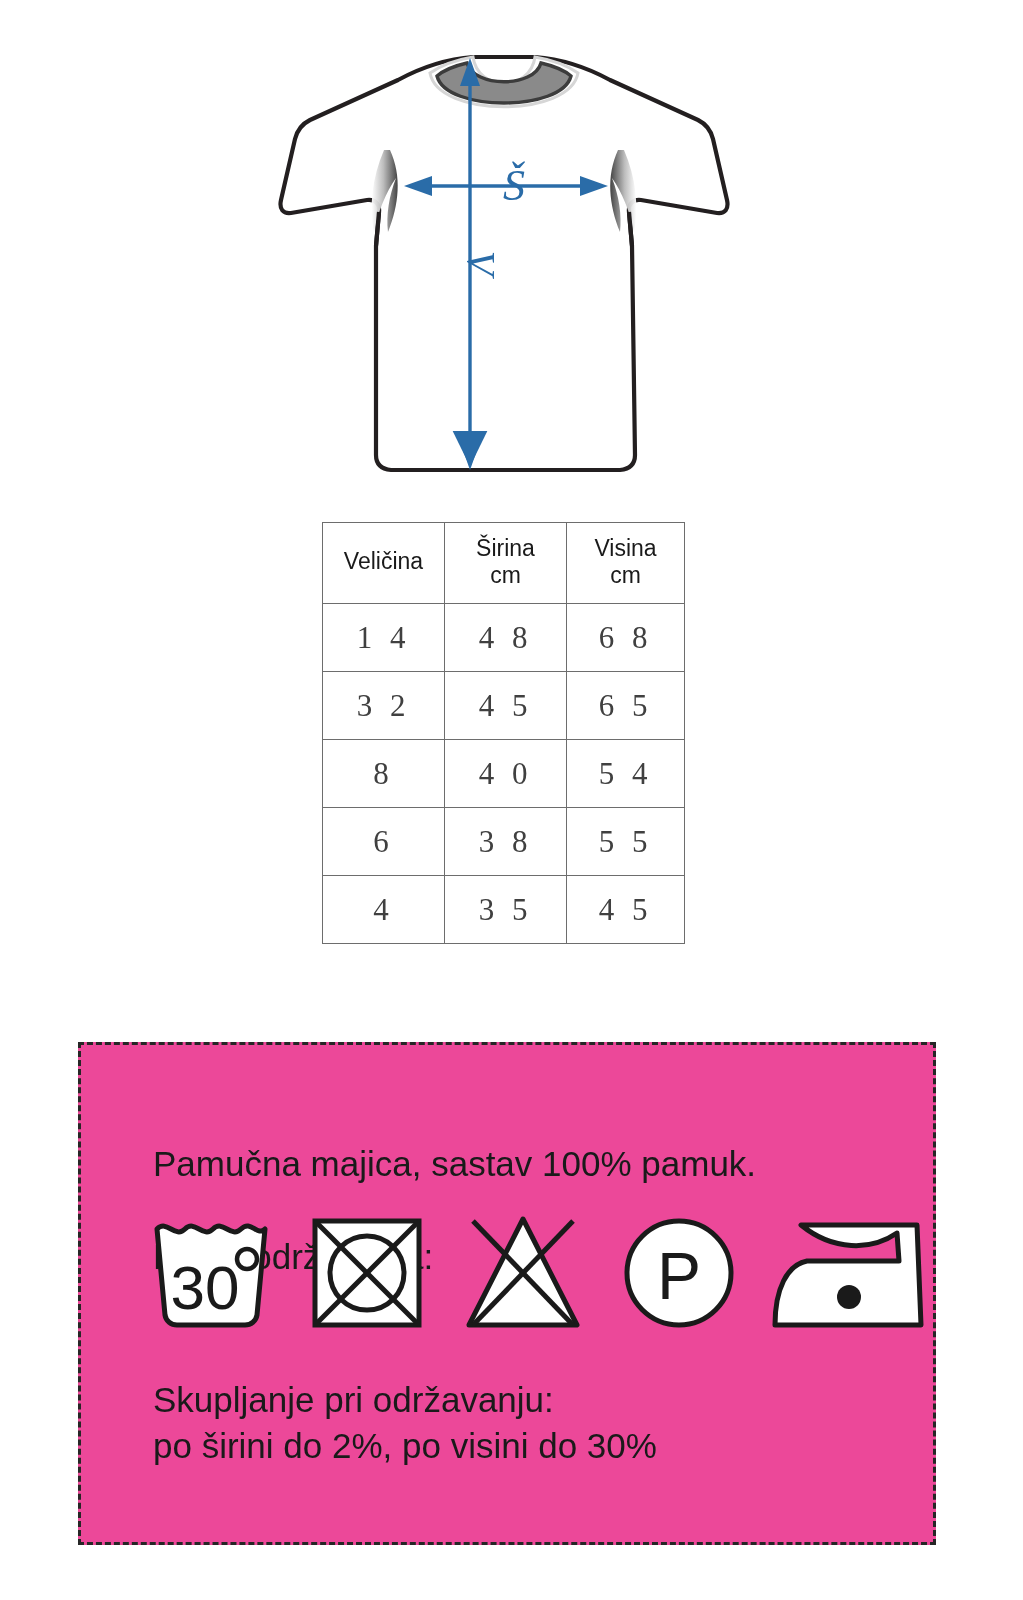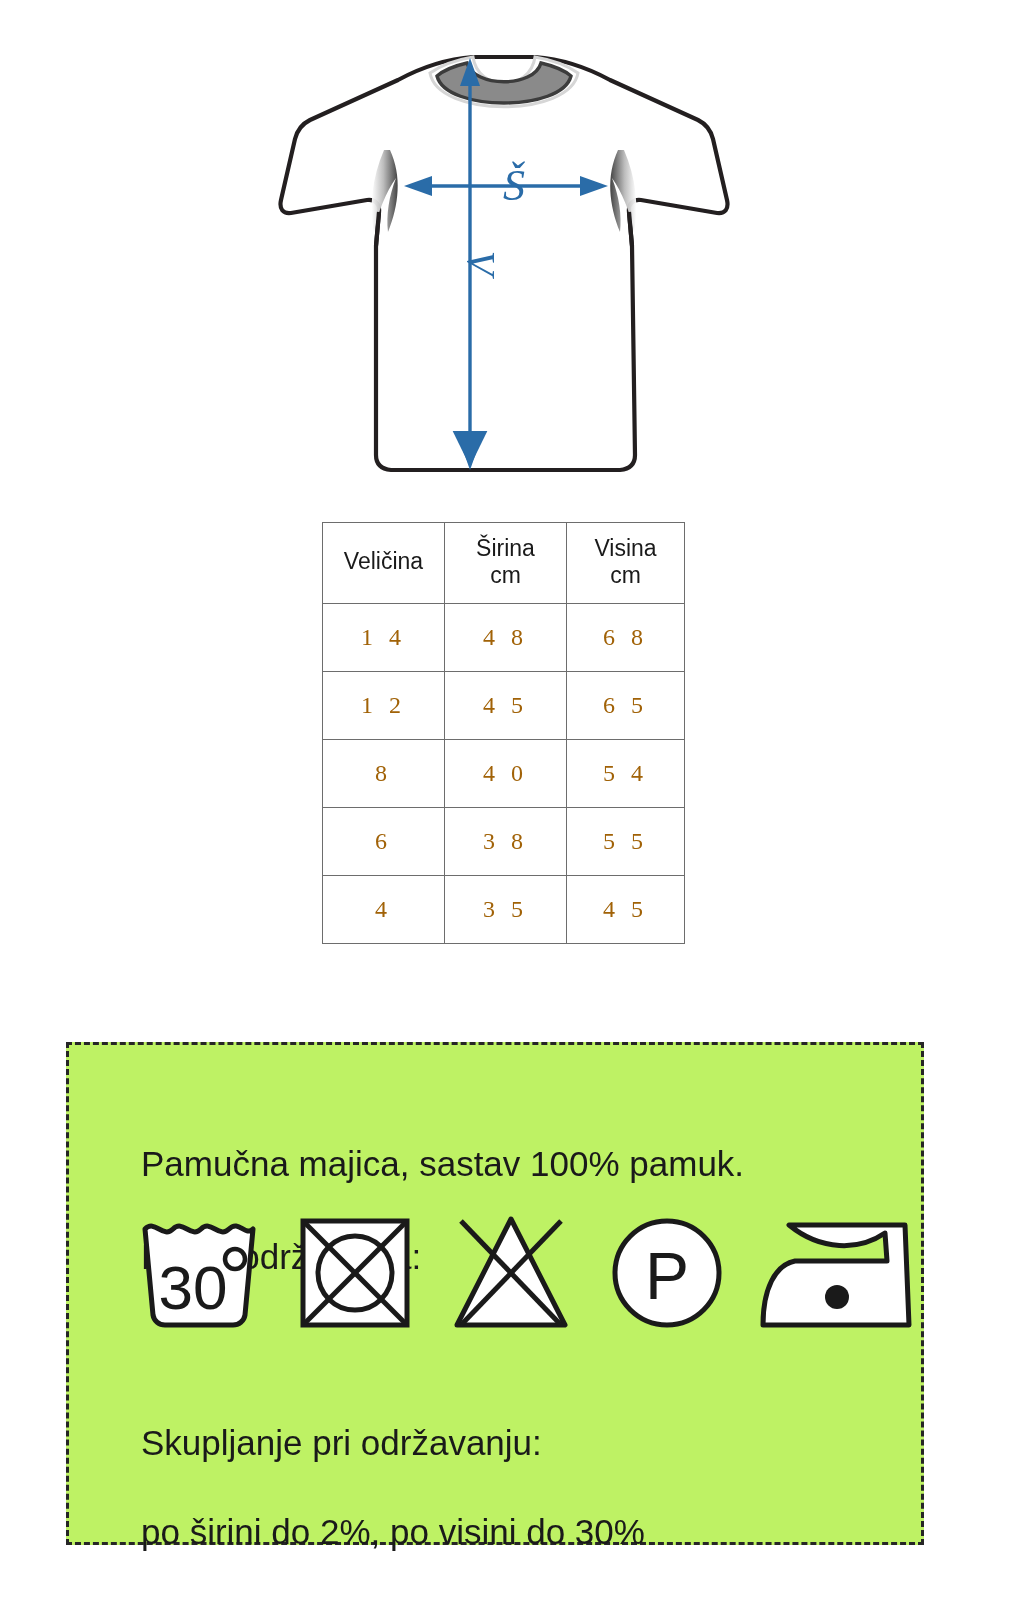--- a/index.html
+++ b/index.html
@@ -54,40 +54,40 @@
     font-size: 23px;
     line-height: 1.18;
     color: #1a1a1a;
     padding: 8px 2px 10px;
     height: 62px;
   }
   table.size-table th .hdr-l1 { display: block; }
   table.size-table th .hdr-l2 { display: block; }
   table.size-table td {
     font-family: "Liberation Serif", serif;
-    font-size: 24px;
-    color: #a16207;
+    font-size: 31px;
+    color: #404040;
     height: 67px;
     letter-spacing: 5px;
     padding: 0;
   }
   table.size-table col.c1 { width: 122px; }
   table.size-table col.c2 { width: 122px; }
   table.size-table col.c3 { width: 118px; }
 
   
   #care-box {
     position: absolute;
-    left: 66px;
+    left: 78px;
     top: 1042px;
     width: 858px;
     height: 503px;
     border: 3px dashed #262626;
     box-sizing: border-box;
-    background: #bef264;
+    background: #ec4899;
   }
   #care-text-top {
     position: absolute;
     left: 72px;
     top: 50px;
     font-size: 35px;
     line-height: 1.32;
     color: #1a1a1a;
     white-space: pre-line;
   }
@@ -111,21 +111,21 @@
   #care-symbols .care-symbol svg { display: block; }
 
   #care-text-bottom {
     position: absolute;
     left: 72px;
     top: 332px;
     font-size: 35px;
     line-height: 1.32;
     color: #1a1a1a;
   }
-  #care-text-bottom .care-line { display: block; margin-top: 43px; }
+  #care-text-bottom .care-line { display: block; }
 </style>
 </head>
 <body>
 
 <div id="shirt-diagram">
   <svg width="1023" height="505" viewBox="0 0 1023 505" xmlns="http://www.w3.org/2000/svg">
     <defs>
       <linearGradient id="armpitShadeL" x1="0" y1="0" x2="1" y2="0">
         <stop offset="0%" stop-color="#ffffff"></stop>
         <stop offset="45%" stop-color="#b9b9b9"></stop>
@@ -225,21 +225,21 @@
         </th>
       </tr>
     </thead>
     <tbody>
       <tr>
         <td>1 4</td>
         <td>4 8</td>
         <td>6 8</td>
       </tr>
       <tr>
-        <td>1 2</td>
+        <td>3 2</td>
         <td>4 5</td>
         <td>6 5</td>
       </tr>
       <tr>
         <td>8</td>
         <td>4 0</td>
         <td>5 4</td>
       </tr>
       <tr>
         <td>6</td>

